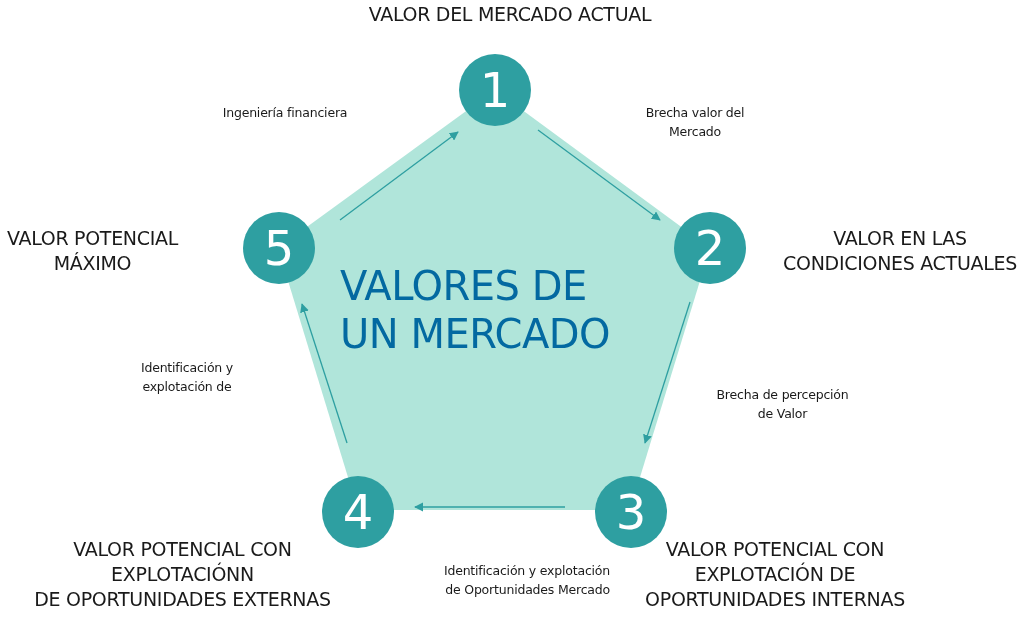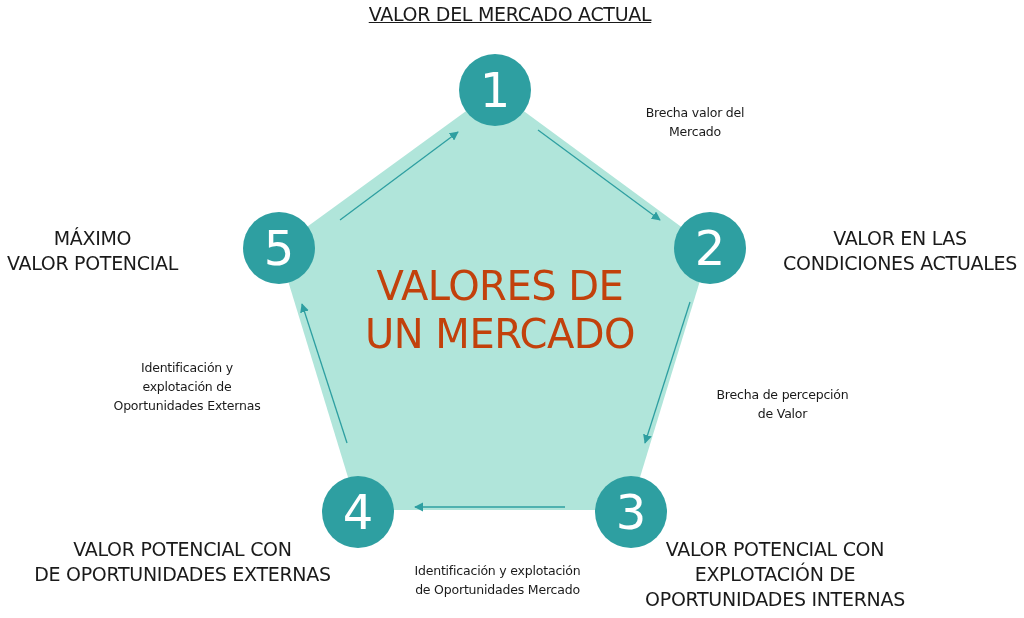--- a/index.html
+++ b/index.html
@@ -2,22 +2,22 @@
 <html><head>
 <meta charset="utf-8">
 <style>
   html, body { margin:0; padding:0; background:#ffffff; }
   body { width:1024px; height:618px; position:relative; overflow:hidden;
          font-family:"DejaVu Sans", "Liberation Sans", sans-serif; color:#1a1a1a; }
   svg.diagram { position:absolute; left:0; top:0; }
   .lbl { position:absolute; text-align:center; white-space:nowrap; }
   .big { font-size:19px; line-height:25px; letter-spacing:-0.3px; }
   .small { font-size:12.5px; line-height:19px; letter-spacing:-0.2px; }
-  .center-title { position:absolute; left:340px; top:262px; width:320px; text-align:center;
-                  color:#c2410c; font-size:40px; line-height:48px; letter-spacing:-0.5px; }
+  .center-title { position:absolute; left:340px; top:262px; width:320px; 
+                  color:#0369a1; font-size:40px; line-height:48px; letter-spacing:-0.5px; }
   .node { position:absolute; width:72px; height:72px; border-radius:50%;
           background:#2e9fa1; color:#ffffff; font-size:48px; line-height:72px;
           text-align:center; }
   .line { display:block; }
 </style>
 </head>
 <body>
 
 <svg class="diagram" width="1024" height="618" viewBox="0 0 1024 618">
   <defs>
@@ -37,52 +37,53 @@
   <span class="line">VALORES DE</span>
   <span class="line">UN MERCADO</span>
 </div>
 
 <div class="node" style="left:459px;top:54px;">1</div>
 <div class="node" style="left:674px;top:212px;">2</div>
 <div class="node" style="left:595px;top:476px;">3</div>
 <div class="node" style="left:322px;top:476px;">4</div>
 <div class="node" style="left:243px;top:212px;">5</div>
 
-<div class="lbl big" style="left:310px;top:2px;width:400px;text-decoration:underline;">
+<div class="lbl big" style="left:310px;top:2px;width:400px;">
   <span class="line">VALOR DEL MERCADO ACTUAL</span>
 </div>
 <div class="lbl big" style="left:770px;top:226px;width:260px;">
   <span class="line">VALOR EN LAS</span>
   <span class="line">CONDICIONES ACTUALES</span>
 </div>
 <div class="lbl big" style="left:630px;top:537px;width:290px;">
   <span class="line">VALOR POTENCIAL CON</span>
   <span class="line">EXPLOTACIÓN DE</span>
   <span class="line">OPORTUNIDADES INTERNAS</span>
 </div>
 <div class="lbl big" style="left:20px;top:537px;width:325px;">
   <span class="line">VALOR POTENCIAL CON</span>
+  <span class="line">EXPLOTACIÓNN</span>
   <span class="line">DE OPORTUNIDADES EXTERNAS</span>
 </div>
 <div class="lbl big" style="left:0px;top:226px;width:185px;">
+  <span class="line">VALOR POTENCIAL</span>
   <span class="line">MÁXIMO</span>
-  <span class="line">VALOR POTENCIAL</span>
 </div>
 
 <div class="lbl small" style="left:620px;top:103px;width:150px;">
   <span class="line">Brecha valor del</span>
   <span class="line">Mercado</span>
 </div>
 <div class="lbl small" style="left:700px;top:385px;width:165px;">
   <span class="line">Brecha de percepción</span>
   <span class="line">de Valor</span>
 </div>
-<div class="lbl small" style="left:385px;top:561px;width:225px;">
+<div class="lbl small" style="left:385px;top:561px;width:225px;text-align:right;">
   <span class="line">Identificación y explotación</span>
   <span class="line">de Oportunidades Mercado</span>
 </div>
 <div class="lbl small" style="left:92px;top:358px;width:190px;">
   <span class="line">Identificación y</span>
   <span class="line">explotación de</span>
-  <span class="line">Oportunidades Externas</span>
 </div>
 <div class="lbl small" style="left:200px;top:103px;width:170px;">
+  <span class="line">Ingeniería financiera</span>
 </div>
 
 </body></html>

